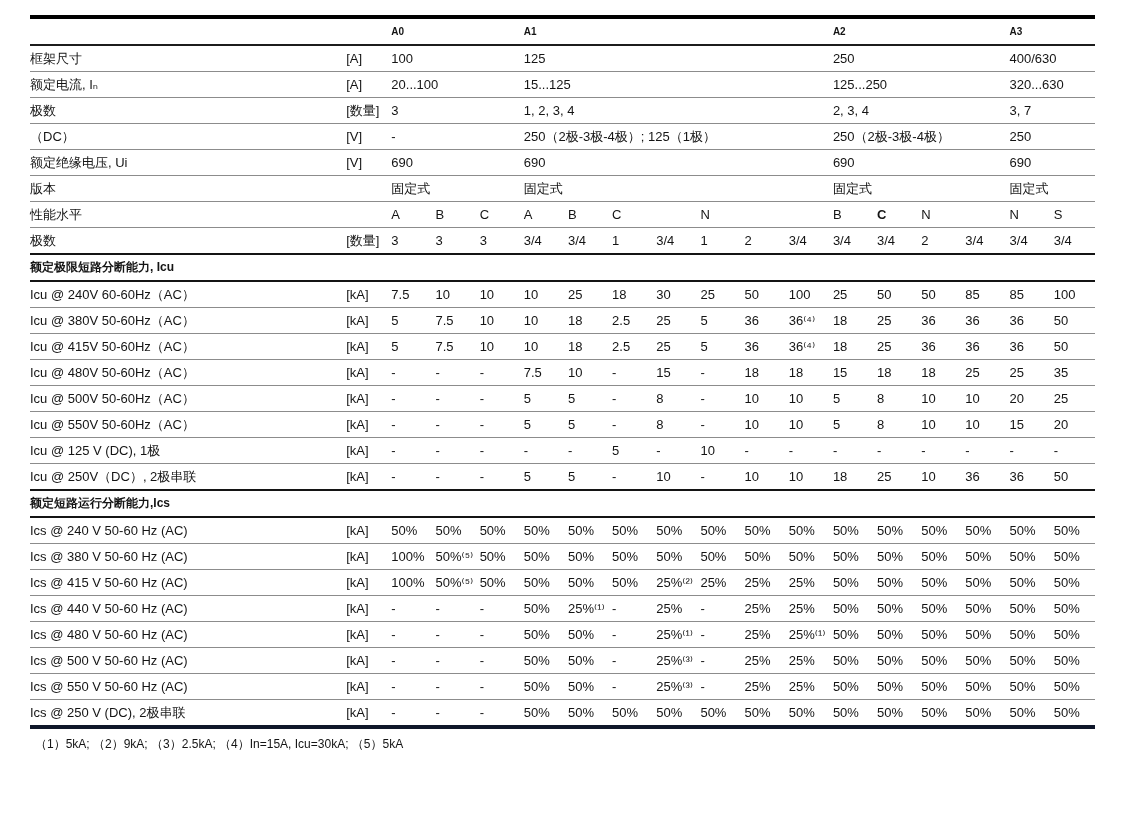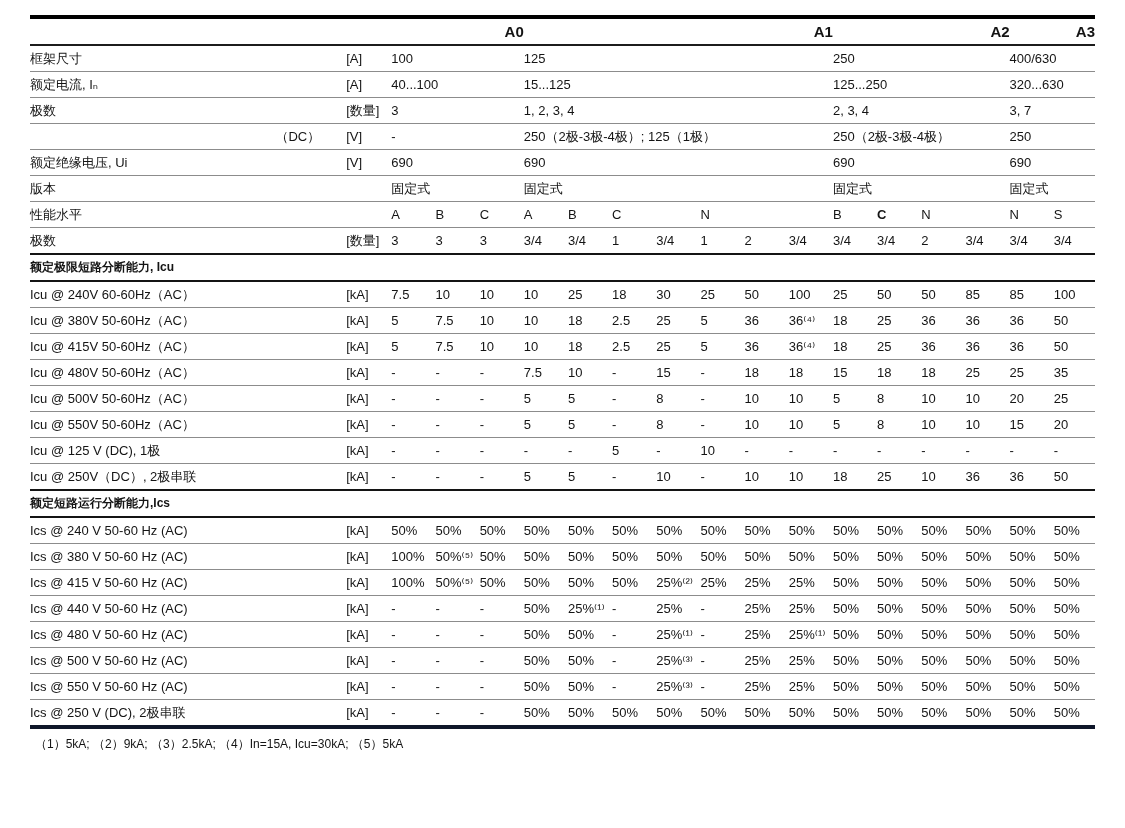--- a/index.html
+++ b/index.html
@@ -24,26 +24,26 @@
     font-size:13px;
     line-height:25px;
     white-space:nowrap;
     overflow:visible;
     text-align:left;
     vertical-align:middle;
   }
   td.unit{font-size:13px;}
   td.value{font-size:13px;}
   tr.group-header{height:27px;border-top:4px solid #000;border-bottom:2px solid #1c1c1c;}
-  tr.group-header td{font-weight:bold;font-size:15px;text-align:right;}
+  tr.group-header td{font-weight:bold;font-size:10px;}
   tr.grouped, tr.multi{border-bottom:1px solid #8c8c8c;}
   tr.section{border-top:2px solid #141414;border-bottom:2px solid #141414;}
   tr.section td{font-weight:bold;font-size:12px;}
   tr.last-row{border-bottom:4px solid #0f172a;}
-  td.label-right{text-align:right;padding-right:26px;}
+  td.label-right{padding-right:66px;}
   td.bold{font-weight:bold;}
   .footnote{
     margin:7px 0 0 5px;
     font-size:12px;
     color:#141414;
   }
 </style>
 </head>
 <body>
 
@@ -82,21 +82,21 @@
           <td class="label">框架尺寸</td>
           <td class="unit">[A]</td>
           <td class="value" colspan="3">100</td>
           <td class="value" colspan="7">125</td>
           <td class="value" colspan="4">250</td>
           <td class="value" colspan="2">400/630</td>
         </tr>
         <tr class="grouped">
           <td class="label">额定电流, Iₙ</td>
           <td class="unit">[A]</td>
-          <td class="value" colspan="3">40...100</td>
+          <td class="value" colspan="3">20...100</td>
           <td class="value" colspan="7">15...125</td>
           <td class="value" colspan="4">125...250</td>
           <td class="value" colspan="2">320...630</td>
         </tr>
         <tr class="grouped">
           <td class="label">极数</td>
           <td class="unit">[数量]</td>
           <td class="value" colspan="3">3</td>
           <td class="value" colspan="7">1, 2, 3, 4</td>
           <td class="value" colspan="4">2, 3, 4</td>

